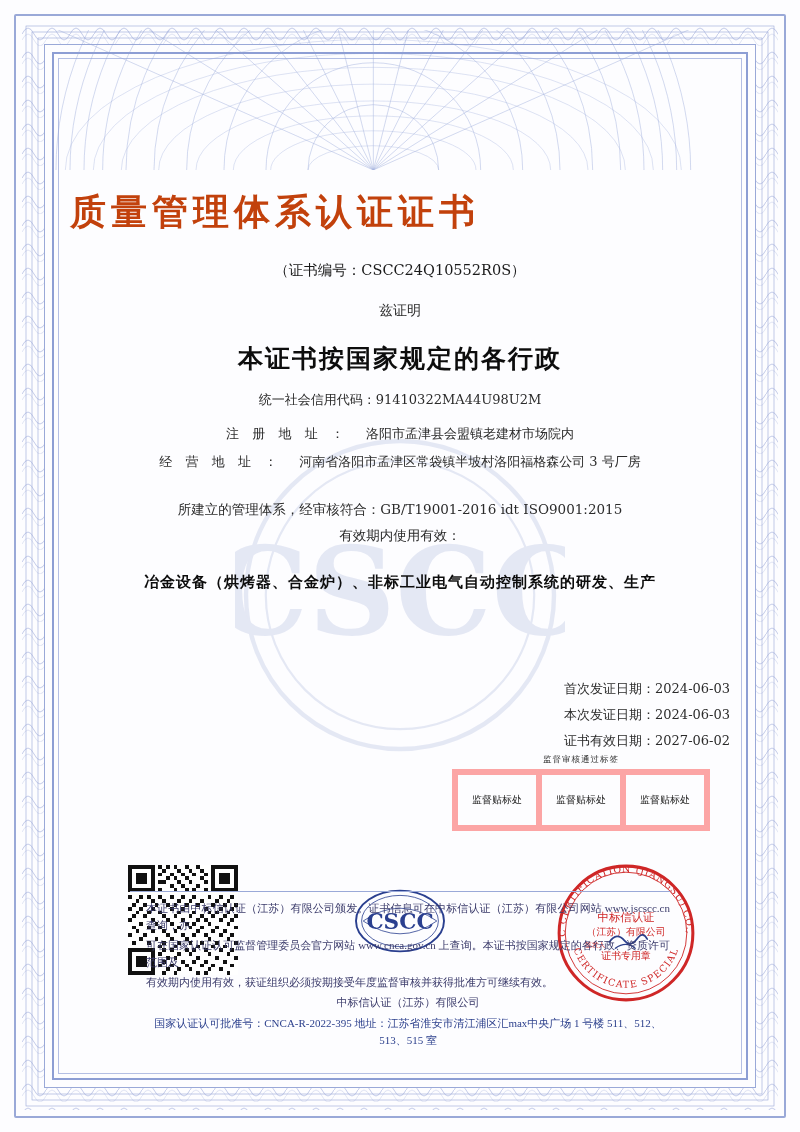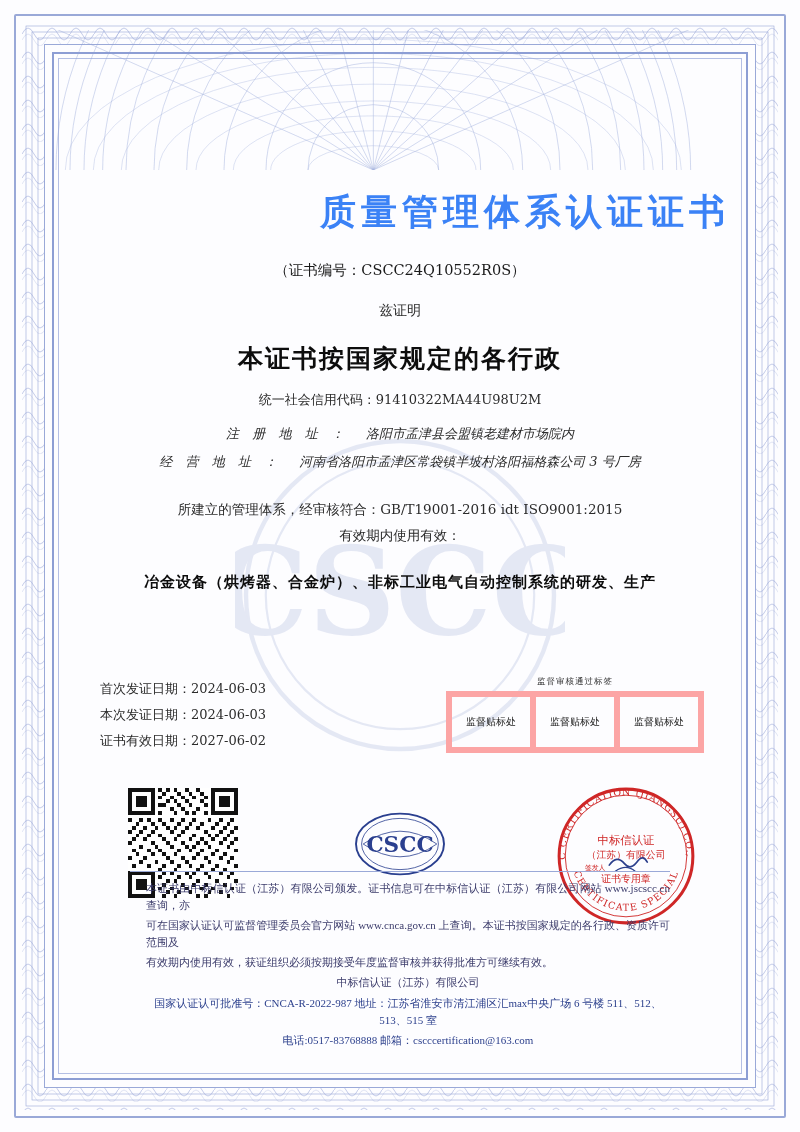--- a/index.html
+++ b/index.html
@@ -69,27 +69,27 @@
 
   
   .content {
     position: absolute;
     left: 70px;
     right: 70px;
     top: 60px;
     bottom: 60px;
   }
   .title {
-    text-align: right;
+    text-align: left;
     margin-top: 128px;
     font-family: "DejaVu Serif", "Liberation Serif", serif;
     font-size: 36px;
     font-weight: bold;
     letter-spacing: 5px;
-    color: #3b82f6;
+    color: #c2410c;
   }
   .cert-no {
     text-align: center;
     margin-top: 24px;
     font-size: 14.5px;
     font-family: "DejaVu Serif", "Liberation Serif", serif;
     color: #1a1a1a;
   }
   .hereby {
     text-align: center;
@@ -115,21 +115,20 @@
   .addr-block {
     margin-top: 16px;
     font-size: 13px;
     font-family: "DejaVu Serif", "Liberation Serif", serif;
   }
   .addr-row {
     display: flex;
     justify-content: center;
     margin-top: 10px;
     line-height: 1.4;
-    font-style: italic;
   }
   .addr-label {
     width: 118px;
     text-align: justify;
     text-align-last: justify;
     flex: 0 0 auto;
   }
   .addr-value {
     padding-left: 22px;
   }
@@ -149,33 +148,34 @@
     line-height: 2.1;
     letter-spacing: 1px;
     color: #0d0d0d;
     padding: 0 18px;
   }
 
   
   .mid-row {
     display: flex;
     justify-content: space-between;
-    align-items: flex-start;
+    align-items: flex-end;
     margin-top: 78px;
+    flex-direction: column;
   }
   .dates {
     font-size: 13px;
     font-family: "DejaVu Serif", "Liberation Serif", serif;
     line-height: 2.0;
     padding-left: 30px;
   }
   .date-line { white-space: nowrap; }
   .date-label { display: inline-block; }
   .surv {
-    margin-right: 26px;
+    margin-right: 20px;
     padding-left: 35px;
   }
   .surv-cap {
     font-size: 8.5px;
     text-align: center;
     color: #333;
     margin-bottom: 3px;
     letter-spacing: 1px;
   }
   .surv-table {
@@ -613,18 +613,17 @@
         <path d="M78 112 q10 -14 20 -2 q8 10 18 -4 q6 -8 12 2" fill="none" stroke="#2b3f8c" stroke-width="2.2" stroke-linecap="round"></path>
         <path d="M86 120 q14 -10 26 0" fill="none" stroke="#2b3f8c" stroke-width="1.8" stroke-linecap="round"></path>
       </svg>
     </div>
 
     <div class="footer">
       <p>本证书由中标信认证（江苏）有限公司颁发。证书信息可在中标信认证（江苏）有限公司网站 www.jscscc.cn 查询，亦</p>
       <p>可在国家认证认可监督管理委员会官方网站 www.cnca.gov.cn 上查询。本证书按国家规定的各行政、资质许可范围及</p>
       <p>有效期内使用有效，获证组织必须按期接受年度监督审核并获得批准方可继续有效。</p>
       <p class="center">中标信认证（江苏）有限公司</p>
-      <p class="blue">国家认证认可批准号：CNCA-R-2022-987  地址：江苏省淮安市清江浦区汇max中央广场 6 号楼 511、512、513、515 室</p>
-      <p class="blue2">电话:0517-83768888  邮箱：cscccertification@163.com</p>
+      <p class="blue">国家认证认可批准号：CNCA-R-2022-395  地址：江苏省淮安市清江浦区汇max中央广场 1 号楼 511、512、513、515 室</p>
     </div>
 
   </div>
 </div>
 
 </body></html>

